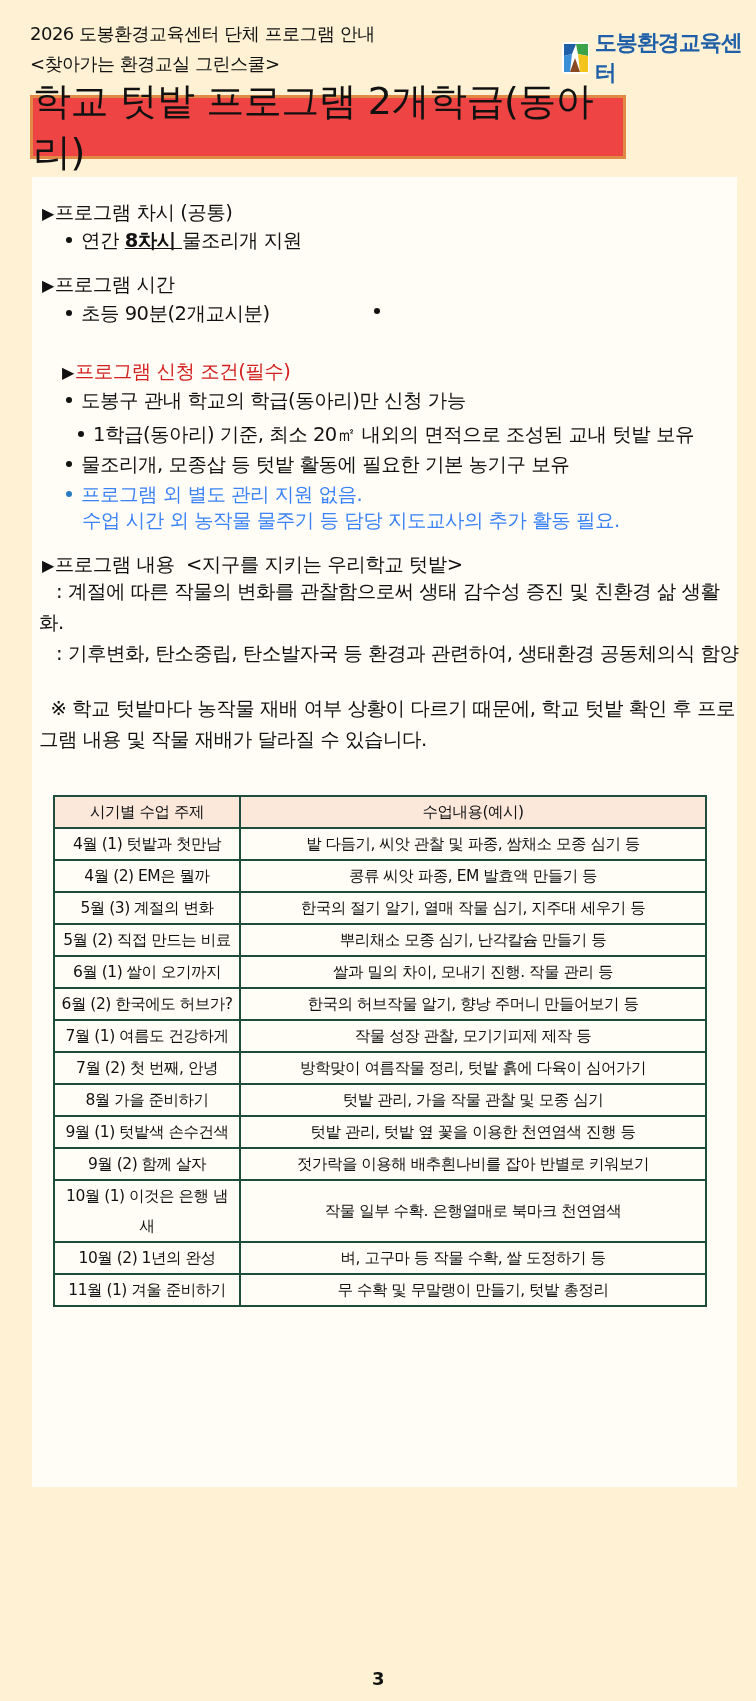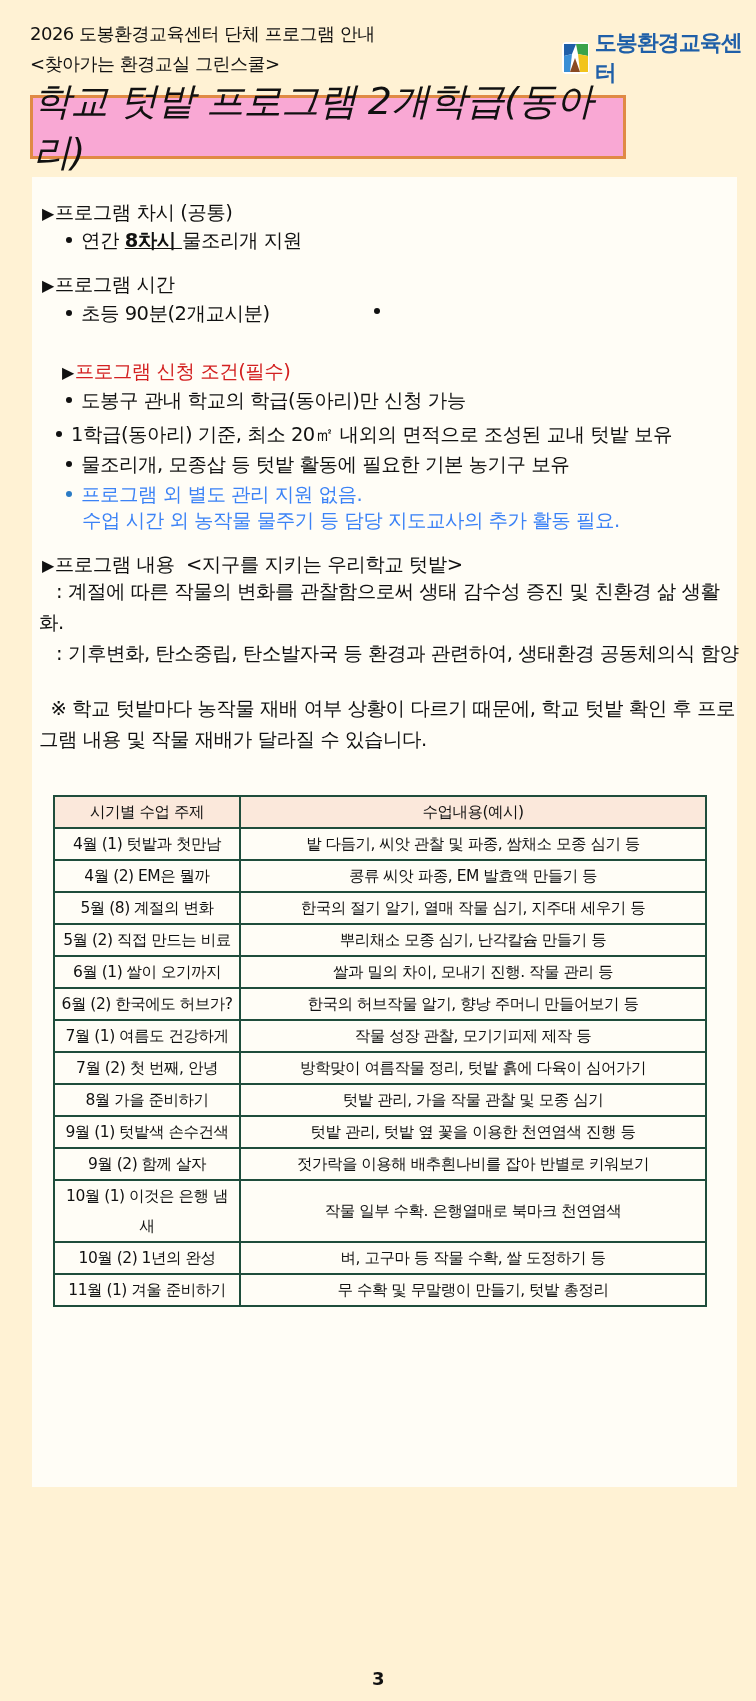--- a/index.html
+++ b/index.html
@@ -6,23 +6,23 @@
   body {
     width:756px; height:1701px; background:#fff2d4; position:relative; overflow:hidden;
     font-family: "DejaVu Sans", "Liberation Sans", sans-serif; color:#111;
   }
   .header-line { position:absolute; left:30px; font-size:18px; letter-spacing:-0.5px; }
   .logo { position:absolute; left:562px; top:28px; display:flex; align-items:center; }
   .logo-mark { width:28px; height:32px; position:relative; border-radius:4px; overflow:hidden; }
   .logo-text { font-size:22px; color:#1f5fa8; margin-left:6px; font-weight:bold; letter-spacing:-1px; }
   .title-box {
     position:absolute; left:30px; top:95px; width:596px; height:64px;
-    border:3px solid #e08a45; background:#f9a8d4; box-sizing:border-box;
+    border:3px solid #e08a45; background:#ef4444; box-sizing:border-box;
     display:flex; align-items:center; justify-content:center;
-    font-size:38px; letter-spacing:-0.5px;font-style:italic;
+    font-size:38px; letter-spacing:-0.5px;
   }
   .content {
     position:absolute; left:32px; top:177px; width:705px; height:1310px; background:#fffdf6;
   }
   .sec { position:absolute; left:10px; font-size:19.5px; letter-spacing:-0.5px; white-space:nowrap; }
   .tri { font-size:16px; margin-right:1px; }
   .bullet { position:absolute; font-size:19.5px; letter-spacing:-0.5px; white-space:nowrap; }
   .dot { display:inline-block; width:6px; height:6px; background:#111; border-radius:50%; margin-right:9px; vertical-align:middle; position:relative; top:-2px; }
   .red { color:#d32020;padding-left:20px; }
   .blue { color:#3b82f6; }
@@ -80,21 +80,21 @@
   <div class="bullet" style="left:342px; top:123px;">
     <span class="dot"></span>
   </div>
 
   <div class="sec red" style="top:181px;">
     <span class="tri" style="color:#111;">▶</span><span>프로그램 신청 조건(필수)</span>
   </div>
   <div class="bullet" style="left:34px; top:210px;">
     <span class="dot"></span><span>도봉구 관내 학교의 학급(동아리)만 신청 가능</span>
   </div>
-  <div class="bullet" style="left:24px; top:244px;">
+  <div class="bullet" style="left:46px; top:244px;">
     <span class="dot"></span><span>1학급(동아리) 기준, 최소 20㎡ 내외의 면적으로 조성된 교내 텃밭 보유</span>
   </div>
   <div class="bullet" style="left:34px; top:274px;">
     <span class="dot"></span><span>물조리개, 모종삽 등 텃밭 활동에 필요한 기본 농기구 보유</span>
   </div>
   <div class="bullet blue" style="left:34px; top:304px;">
     <span class="dot"></span><span>프로그램 외 별도 관리 지원 없음.</span>
   </div>
   <div class="bullet blue" style="left:50px; top:330px;">수업 시간 외 농작물 물주기 등 담당 지도교사의 추가 활동 필요.</div>
 
@@ -115,21 +115,21 @@
     <tbody>
       <tr>
           <td class="c1">4월 (1) 텃밭과 첫만남</td>
           <td>밭 다듬기, 씨앗 관찰 및 파종, 쌈채소 모종 심기 등</td>
         </tr>
       <tr>
           <td class="c1">4월 (2) EM은 뭘까</td>
           <td>콩류 씨앗 파종, EM 발효액 만들기 등</td>
         </tr>
       <tr>
-          <td class="c1">5월 (8) 계절의 변화</td>
+          <td class="c1">5월 (3) 계절의 변화</td>
           <td>한국의 절기 알기, 열매 작물 심기, 지주대 세우기 등</td>
         </tr>
       <tr>
           <td class="c1">5월 (2) 직접 만드는 비료</td>
           <td>뿌리채소 모종 심기, 난각칼슘 만들기 등</td>
         </tr>
       <tr>
           <td class="c1">6월 (1) 쌀이 오기까지</td>
           <td>쌀과 밀의 차이, 모내기 진행. 작물 관리 등</td>
         </tr>

